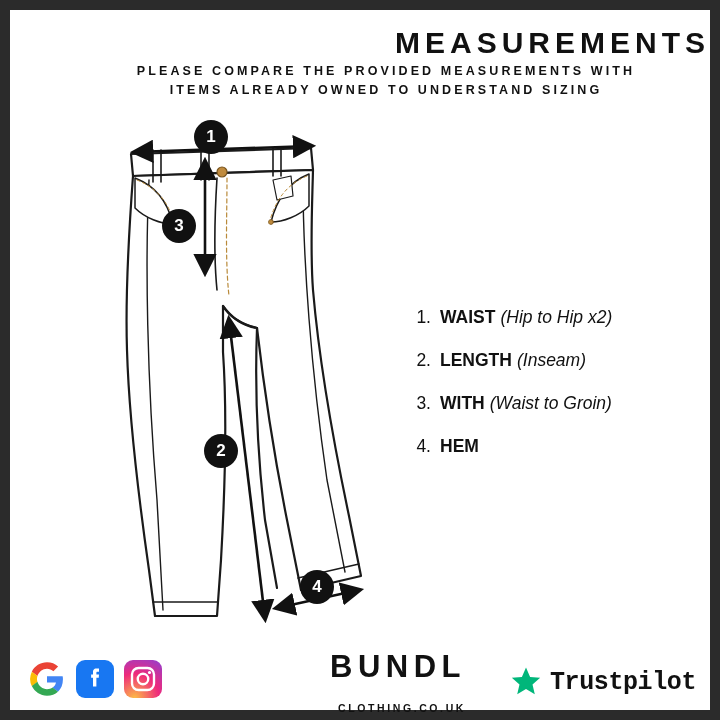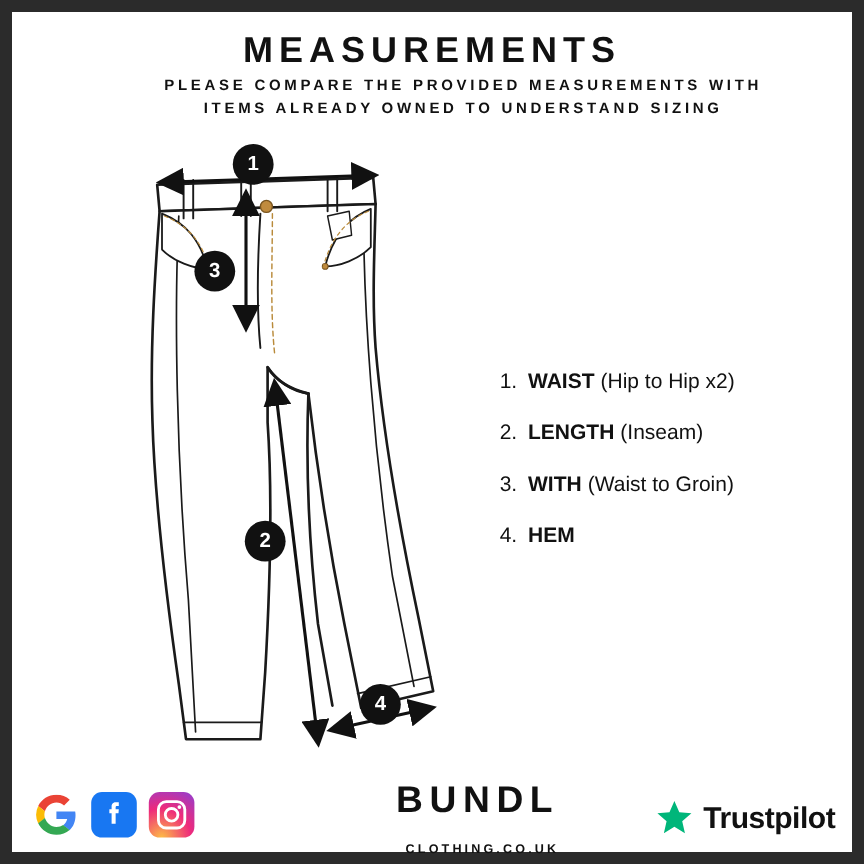--- a/index.html
+++ b/index.html
@@ -27,21 +27,21 @@
     width: 700px; height: 700px;
     background: #ffffff;
   }
 
   
   .title {
     position: absolute;
     top: 16px;
     left: 0;
     width: 700px;
-    text-align: center;
+    text-align: right;
     font-size: 30px;
     font-weight: bold;
     letter-spacing: 5px;
     color: #111111;
   }
   .subtitle {
     position: absolute;
     top: 52px;
     left: 0;
     width: 700px;
@@ -98,21 +98,21 @@
     font-size: 17.5px;
     color: #111111;
   }
   .legend-num {
     width: 26px;
     text-align: right;
     margin-right: 9px;
     font-weight: normal;
   }
   .legend-term { font-weight: bold; margin-right: 5px; margin-top: 14px; }
-  .legend-desc { font-weight: normal; }
+  .legend-desc { font-weight: normal; font-style: italic; }
 
   
   .footer-social {
     position: absolute;
     left: 18px;
     top: 650px;
     display: flex;
     gap: 10px;
     align-items: center;
   }
@@ -153,20 +153,21 @@
     margin-top: 18px;
   }
 
   .trustpilot {
     position: absolute;
     right: 14px;
     top: 655px;
     display: flex;
     align-items: center;
     gap: 7px;
+    font-family: Liberation Mono, monospace;
   }
   .tp-label {
     font-size: 25px;
     font-weight: bold;
     letter-spacing: -0.4px;
     color: #111111;
   }
 </style>
 </head>
 <body>

